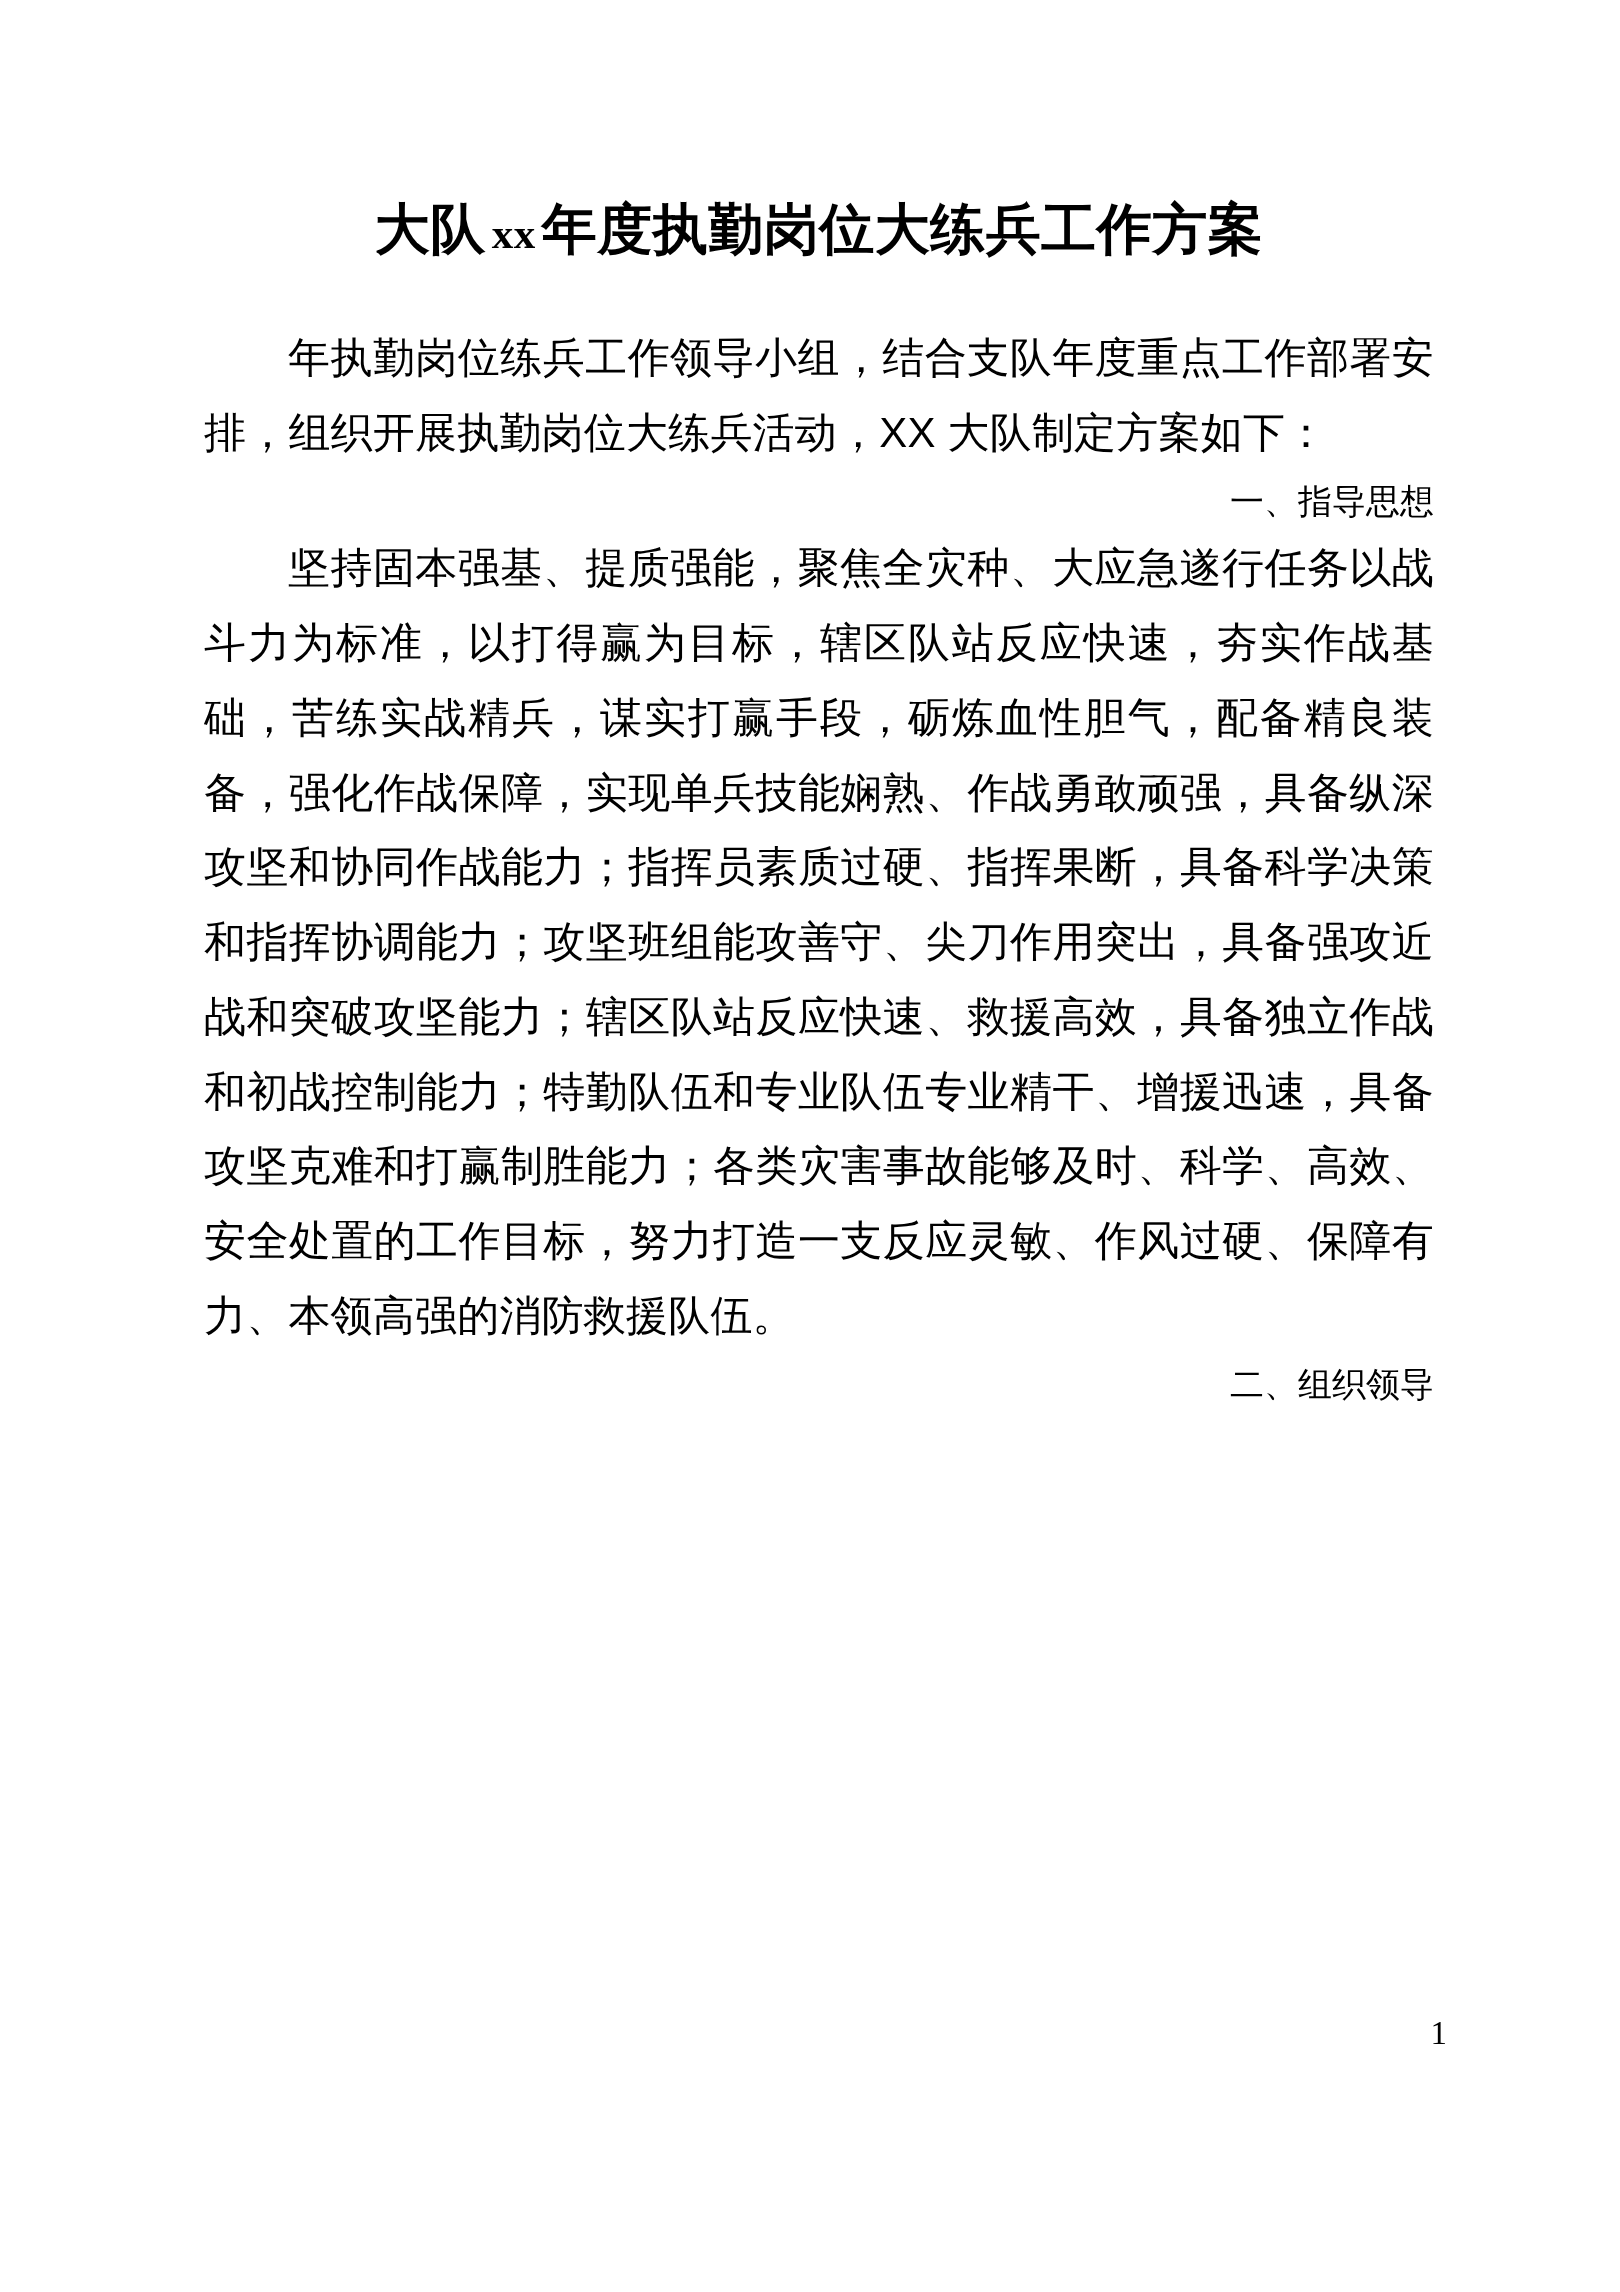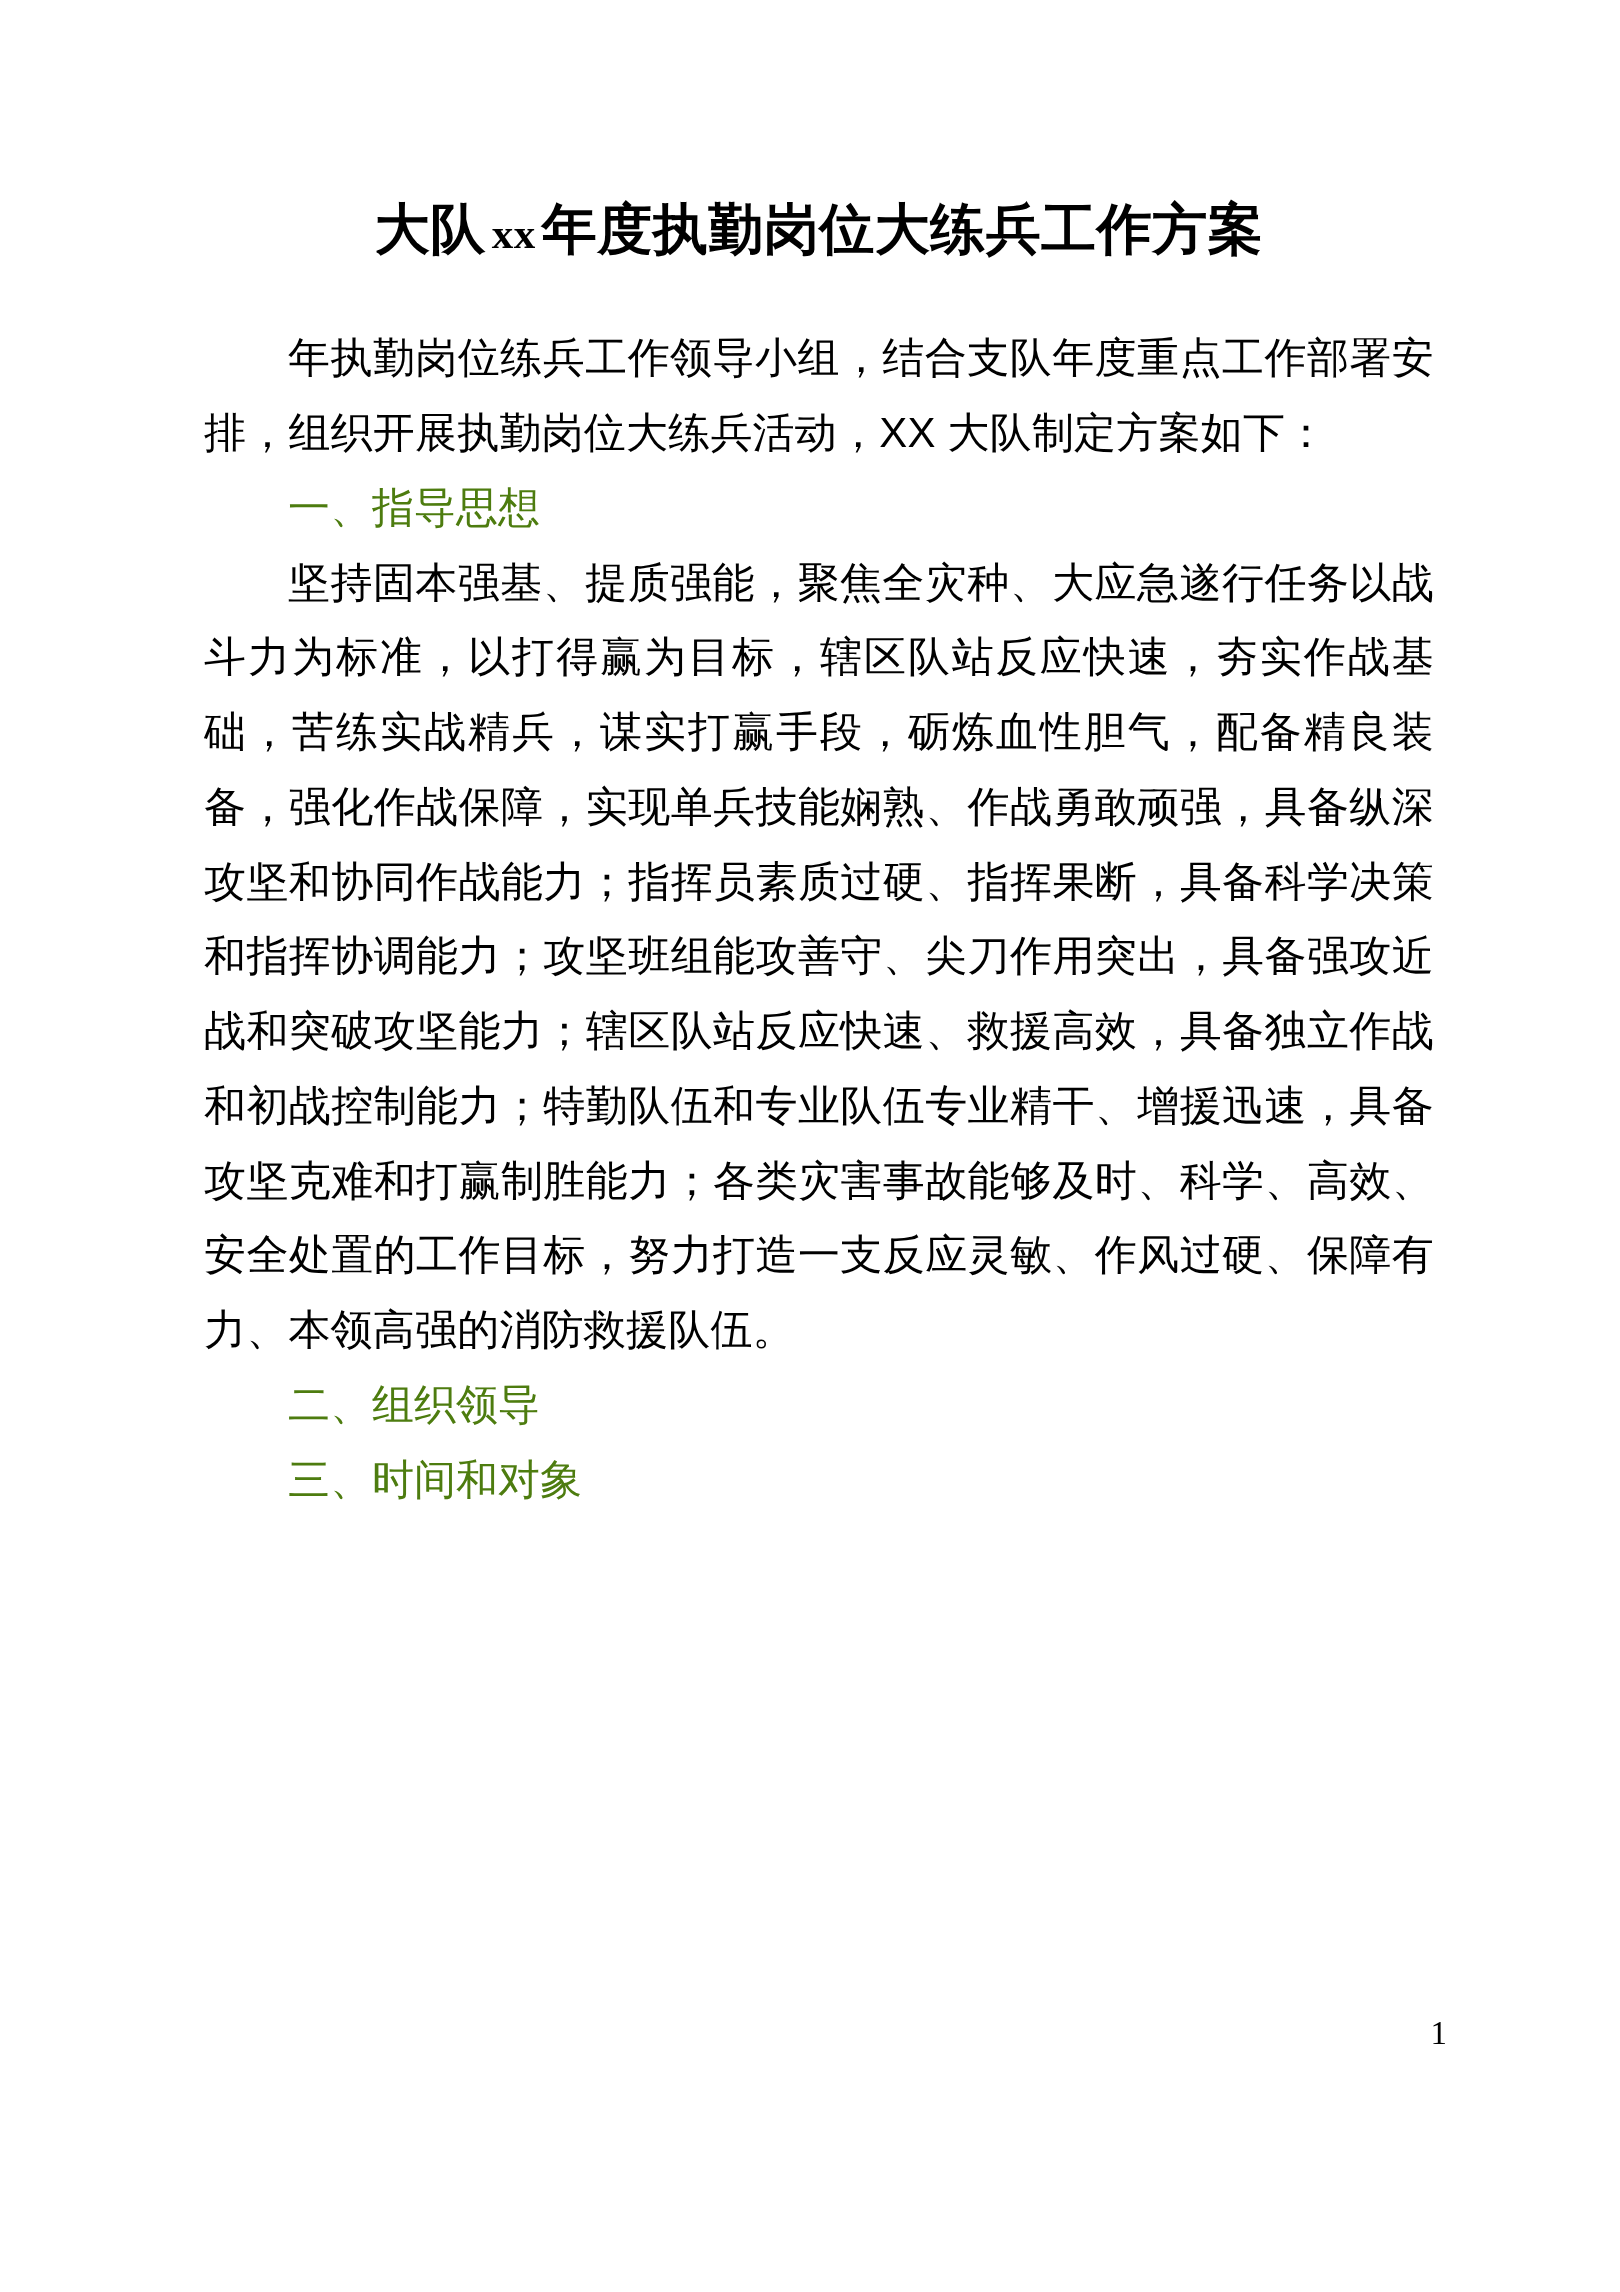--- a/index.html
+++ b/index.html
@@ -50,26 +50,27 @@
     text-indent: 2em;
     margin: 0;
     letter-spacing: 0.2px;
   }
   .para .lat {
     font-family: "Liberation Serif", "DejaVu Serif", serif;
     padding: 0 2.9px;
   }
   .heading {
     font-family: "Liberation Sans", "DejaVu Sans", sans-serif;
-    font-size: 42px;
+    font-size: 34px;
     font-weight: 400;
-    color: #4d7c0f;
+    color: #000000;
     line-height: 1.78;
     text-indent: 2em;
     margin: 0;
+    text-align: right;
   }
   .page-number {
     position: absolute;
     right: 173px;
     bottom: 179px;
     font-family: "Liberation Serif", "DejaVu Serif", serif;
     font-size: 33px;
     color: #000000;
     line-height: 1;
   }
@@ -84,19 +85,18 @@
 
     <p class="para">年执勤岗位练兵工作领导小组，结合支队年度重点工作部署安排，组织开展执勤岗位大练兵活动，XX 大队制定方案如下：</p>
 
     <p class="heading">一、指导思想</p>
 
     <p class="para">坚持固本强基、提质强能，聚焦全灾种、大应急遂行任务以战斗力为标准，以打得赢为目标，辖区队站反应快速，夯实作战基础，苦练实战精兵，谋实打赢手段，砺炼血性胆气，配备精良装备，强化作战保障，实现单兵技能娴熟、作战勇敢顽强，具备纵深攻坚和协同作战能力；指挥员素质过硬、指挥果断，具备科学决策和指挥协调能力；攻坚班组能攻善守、尖刀作用突出，具备强攻近战和突破攻坚能力；辖区队站反应快速、救援高效，具备独立作战和初战控制能力；特勤队伍和专业队伍专业精干、增援迅速，具备攻坚克难和打赢制胜能力；各类灾害事故能够及时、科学、高效、安全处置的工作目标，努力打造一支反应灵敏、作风过硬、保障有力、本领高强的消防救援队伍。</p>
 
     <p class="heading">二、组织领导</p>
 
 
-    <p class="heading">三、时间和对象</p>
 
   </div>
 
   <div class="page-number">1</div>
 </div>
 
 
 </body></html>

